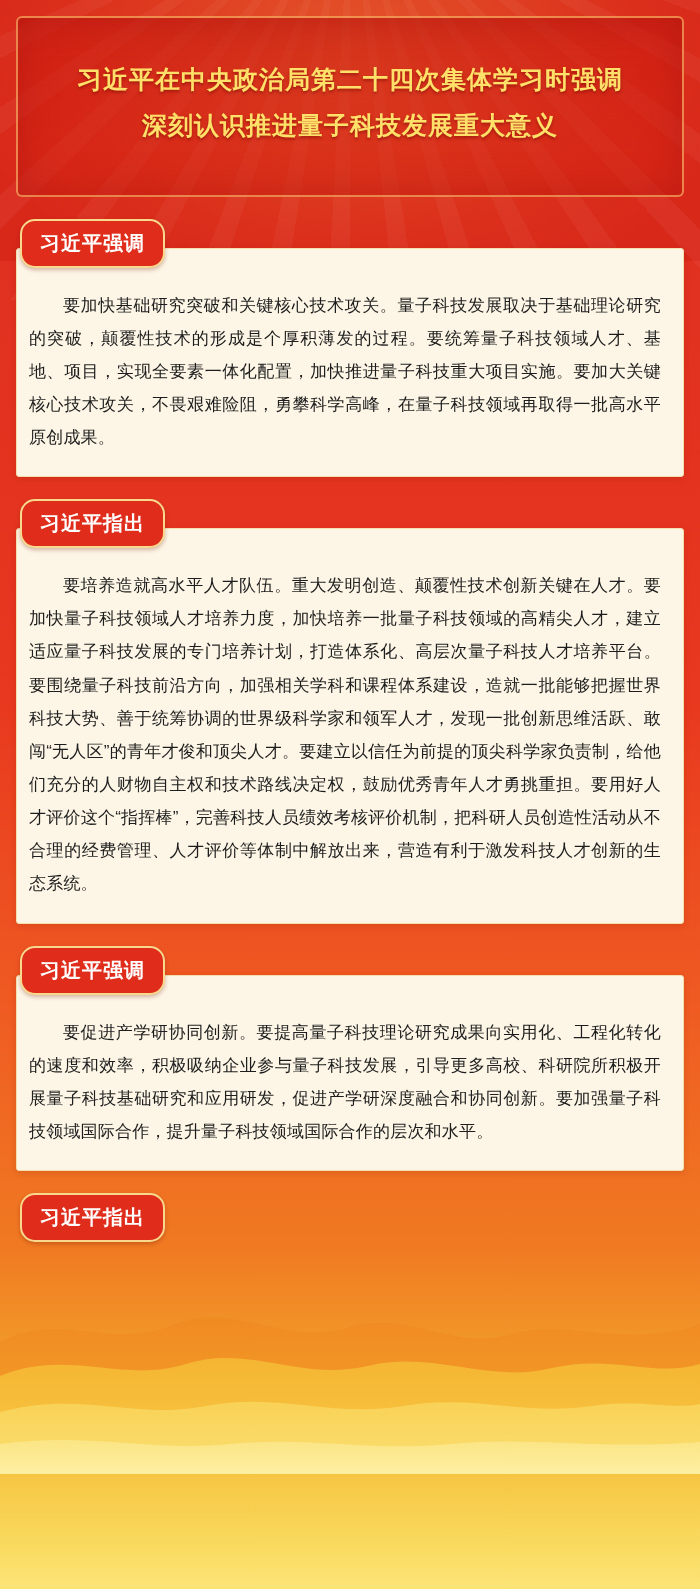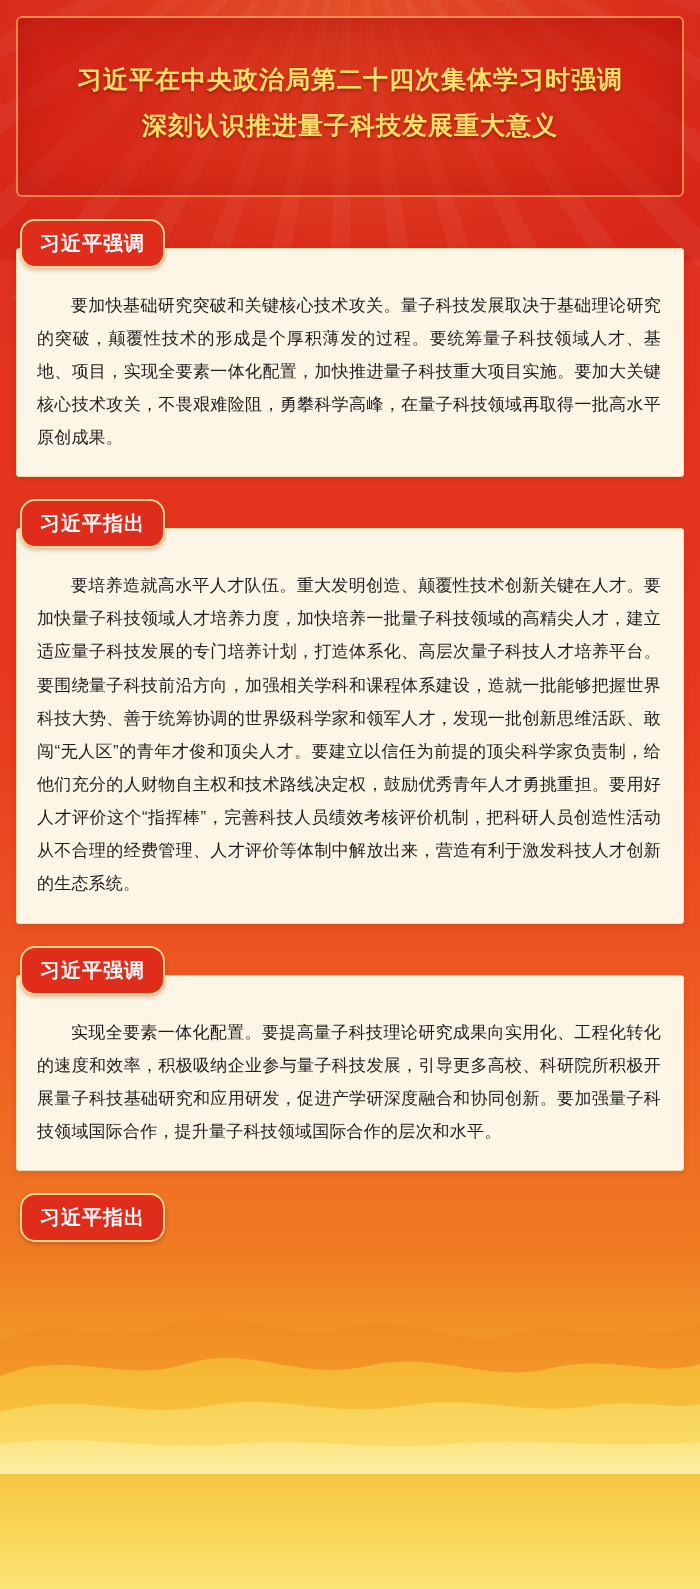--- a/index.html
+++ b/index.html
@@ -95,21 +95,21 @@
     letter-spacing: 1px;
     padding: 9px 18px 9px 18px;
     border: 2px solid #f7d88c;
     border-radius: 15px;
     margin-left: 4px;
     box-shadow: 0 2px 4px rgba(120, 20, 0, 0.30);
   }
   .card {
     position: relative;
     margin-top: -20px;
-    padding: 40px 22px 22px 20px;
+    padding: 40px 22px 22px 12px;
     background: #fdf6e6;
     border: 1px solid #f2dfae;
     border-radius: 3px;
     box-shadow: 0 2px 6px rgba(130, 30, 0, 0.18);
   }
   .card p {
     margin: 0;
     color: #1d1d1d;
     font-size: 17px;
     line-height: 1.95;
@@ -156,21 +156,21 @@
     <div class="section">
       <div class="tag">习近平指出</div>
       <div class="card">
         <p>要培养造就高水平人才队伍。重大发明创造、颠覆性技术创新关键在人才。要加快量子科技领域人才培养力度，加快培养一批量子科技领域的高精尖人才，建立适应量子科技发展的专门培养计划，打造体系化、高层次量子科技人才培养平台。要围绕量子科技前沿方向，加强相关学科和课程体系建设，造就一批能够把握世界科技大势、善于统筹协调的世界级科学家和领军人才，发现一批创新思维活跃、敢闯“无人区”的青年才俊和顶尖人才。要建立以信任为前提的顶尖科学家负责制，给他们充分的人财物自主权和技术路线决定权，鼓励优秀青年人才勇挑重担。要用好人才评价这个“指挥棒”，完善科技人员绩效考核评价机制，把科研人员创造性活动从不合理的经费管理、人才评价等体制中解放出来，营造有利于激发科技人才创新的生态系统。</p>
       </div>
     </div>
 
     <div class="section">
       <div class="tag">习近平强调</div>
       <div class="card">
-        <p>实现全要素一体化配置。要提高量子科技理论研究成果向实用化、工程化转化的速度和效率，积极吸纳企业参与量子科技发展，引导更多高校、科研院所积极开展量子科技基础研究和应用研发，促进产学研深度融合和协同创新。要加强量子科技领域国际合作，提升量子科技领域国际合作的层次和水平。</p>
+        <p>要促进产学研协同创新。要提高量子科技理论研究成果向实用化、工程化转化的速度和效率，积极吸纳企业参与量子科技发展，引导更多高校、科研院所积极开展量子科技基础研究和应用研发，促进产学研深度融合和协同创新。要加强量子科技领域国际合作，提升量子科技领域国际合作的层次和水平。</p>
       </div>
     </div>
 
     <div class="section">
       <div class="tag">习近平指出</div>
     </div>
 
   </div>
 
   <div class="footer">

